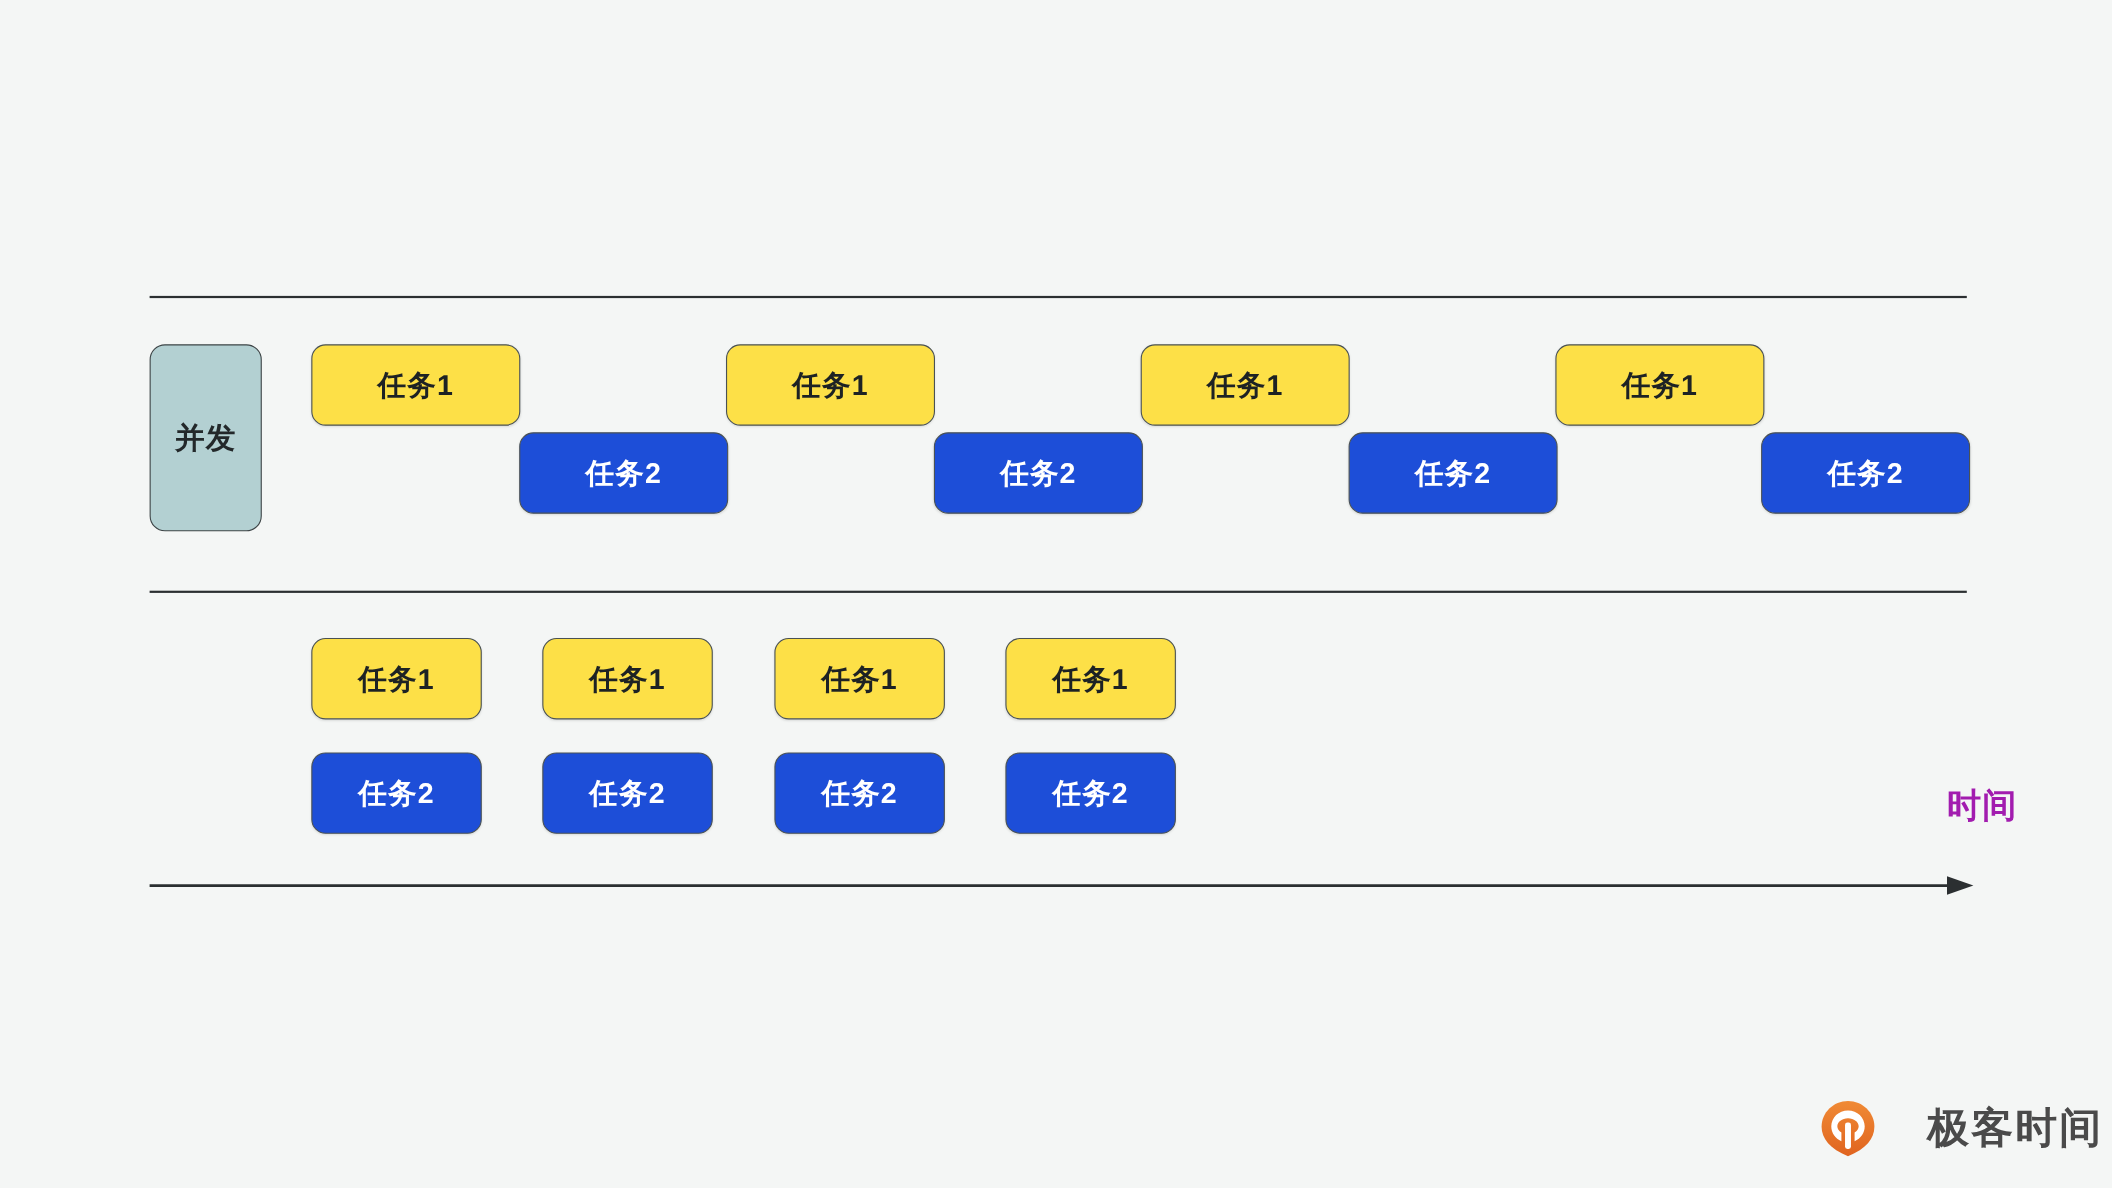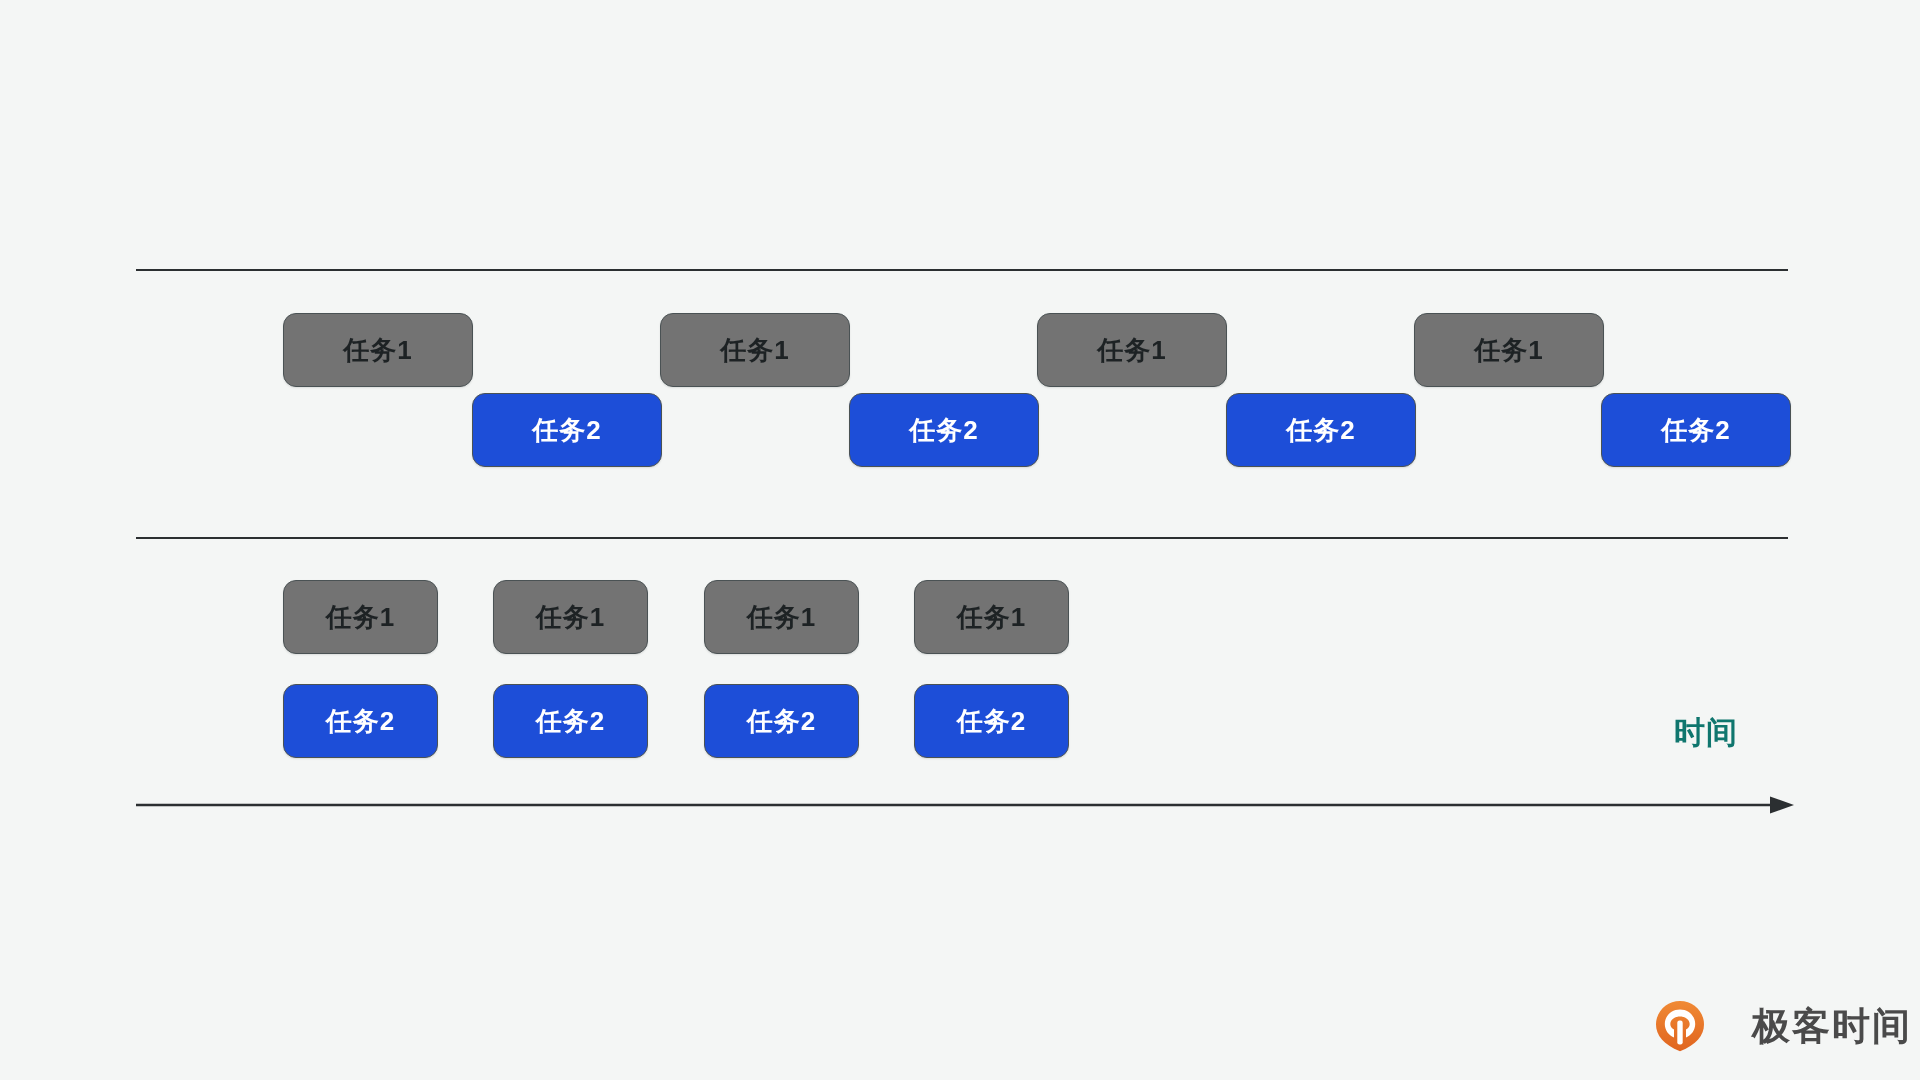--- a/index.html
+++ b/index.html
@@ -41,25 +41,25 @@
     left: 136px;
     top: 793px;
     width: 1660px;
     height: 28px;
     pointer-events: none;
   }
   #time-axis svg { display: block; overflow: visible; }
 
   #time-axis-label {
     position: absolute;
-    left: 1674px;
+    left: 1770px;
     top: 712px;
     font-size: 31px;
     font-weight: 700;
-    color: #0f766e;
+    color: #a21caf;
     letter-spacing: 1px;
     white-space: nowrap;
   }
 
   
   .row-label {
     position: absolute;
     left: 136px;
     width: 102px;
     background: #b3d0d2;
@@ -84,21 +84,21 @@
     border: 1.5px solid #4a5254;
     display: flex;
     align-items: center;
     justify-content: center;
     font-size: 26px;
     font-weight: 700;
     letter-spacing: 1px;
     box-shadow: 0 1px 2px rgba(0,0,0,0.10);
   }
   .task-block.task1 {
-    background: #737373;
+    background: #fde047;
     color: #1d2224;
   }
   .task-block.task2 {
     background: #1d4ed8;
     color: #ffffff;
   }
 
   
   #brand {
     position: absolute;
@@ -118,20 +118,21 @@
     margin-left: 36px;
   }
 </style>
 </head>
 <body>
 
 <div id="stage">
 
   <div id="divider-top" class="divider"></div>
 
+  <div id="row-label-concurrent" class="row-label">并发</div>
 
   <div class="task-block task1" style="left:283px; top:313px; width:190px;">任务1</div>
   <div class="task-block task1" style="left:660px; top:313px; width:190px;">任务1</div>
   <div class="task-block task1" style="left:1037px; top:313px; width:190px;">任务1</div>
   <div class="task-block task1" style="left:1414px; top:313px; width:190px;">任务1</div>
 
   <div class="task-block task2" style="left:472px; top:393px; width:190px;">任务2</div>
   <div class="task-block task2" style="left:849px; top:393px; width:190px;">任务2</div>
   <div class="task-block task2" style="left:1226px; top:393px; width:190px;">任务2</div>
   <div class="task-block task2" style="left:1601px; top:393px; width:190px;">任务2</div>

